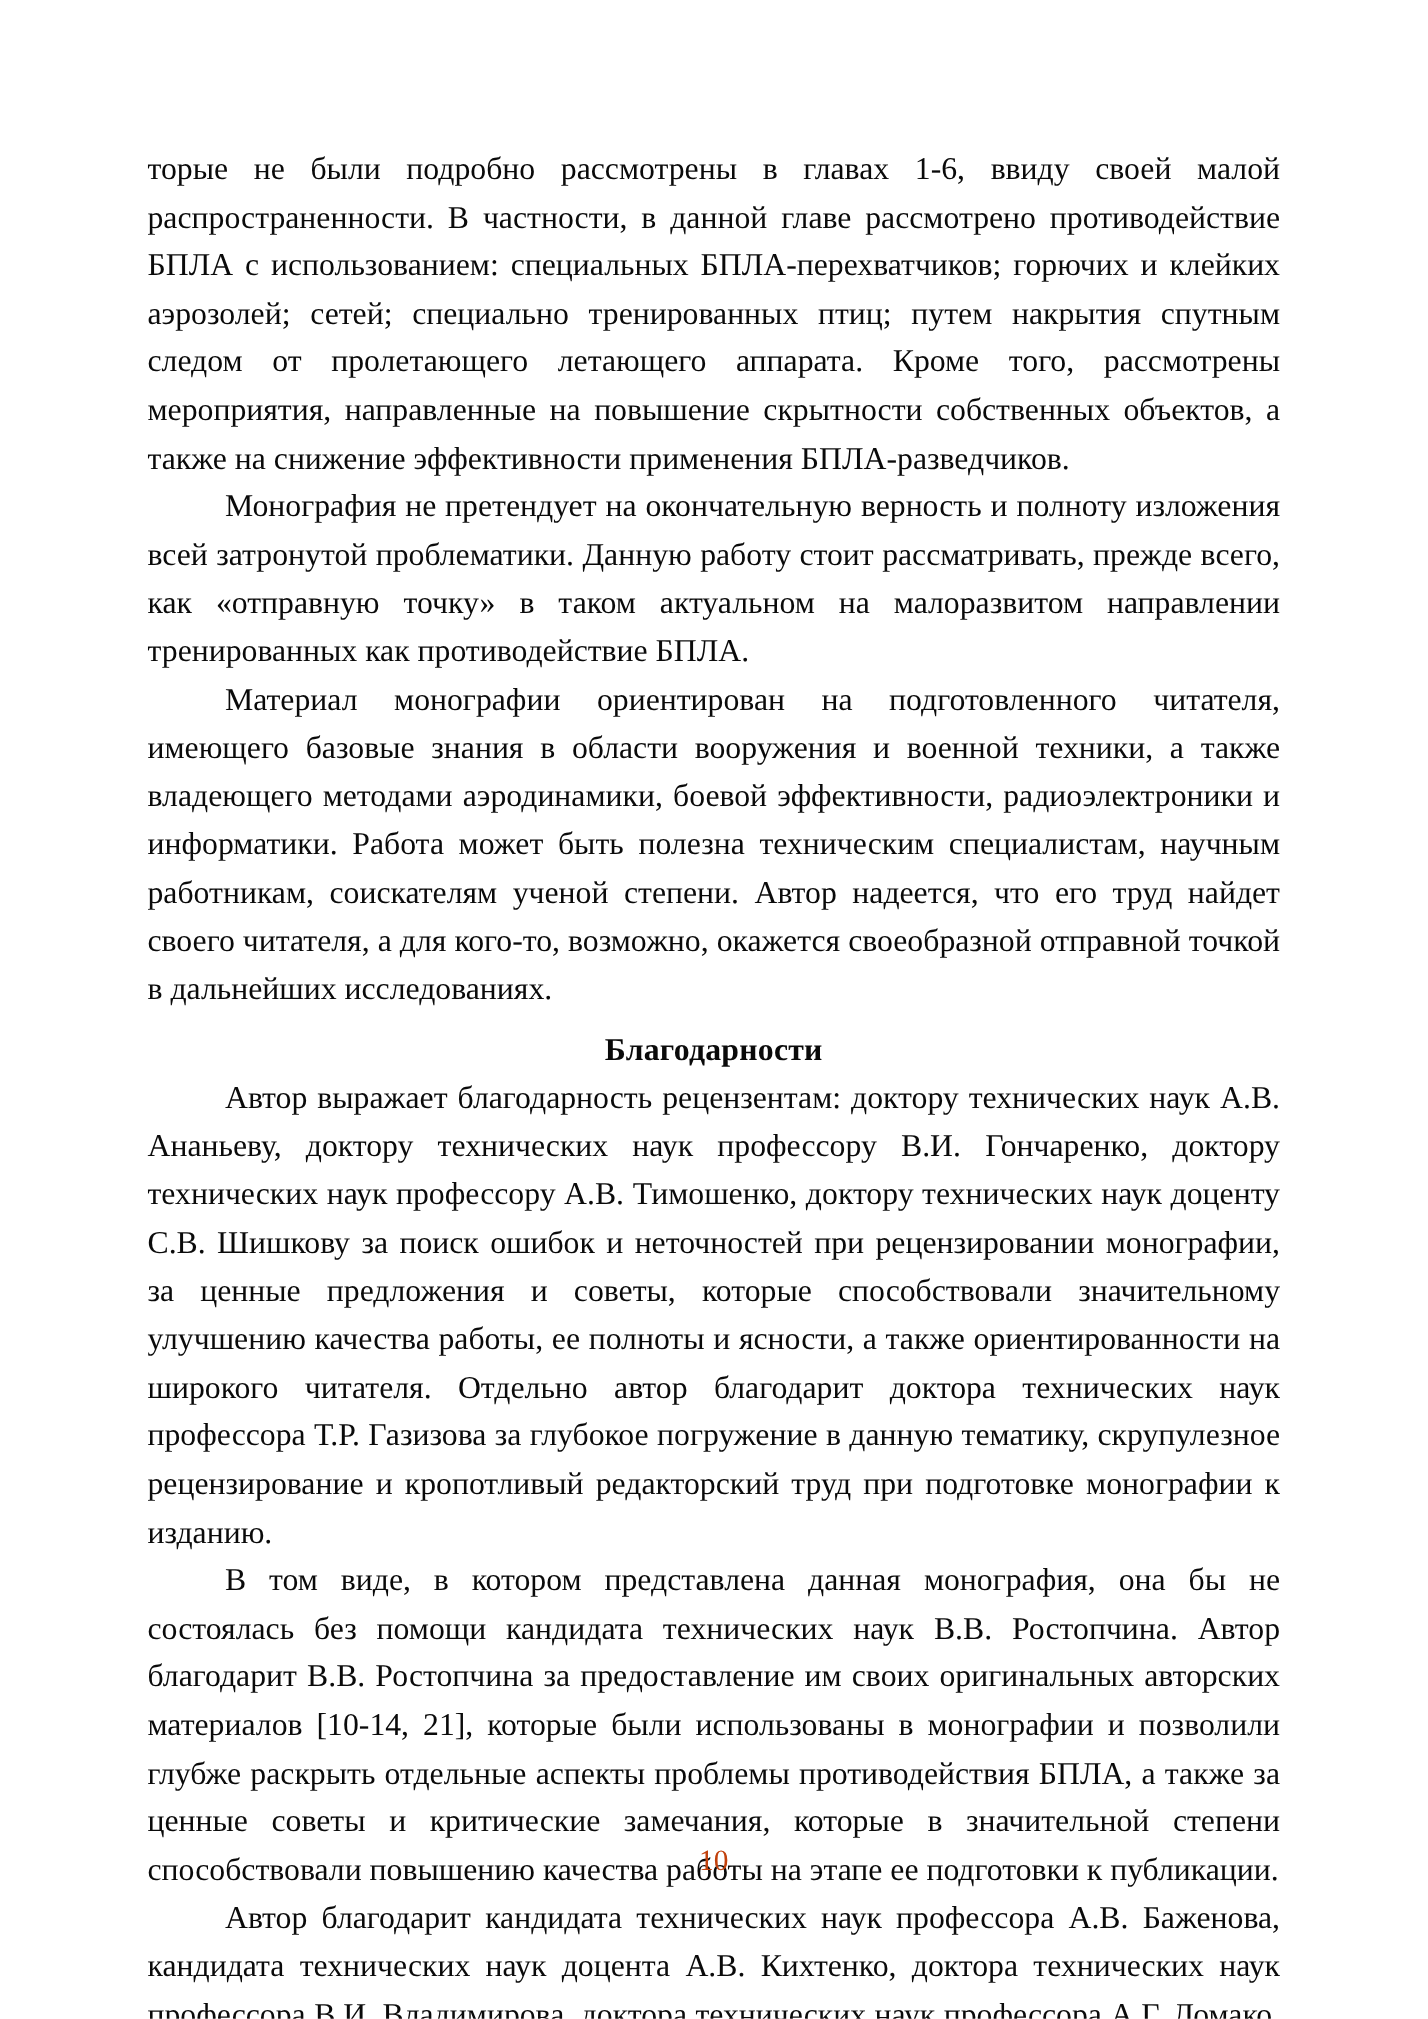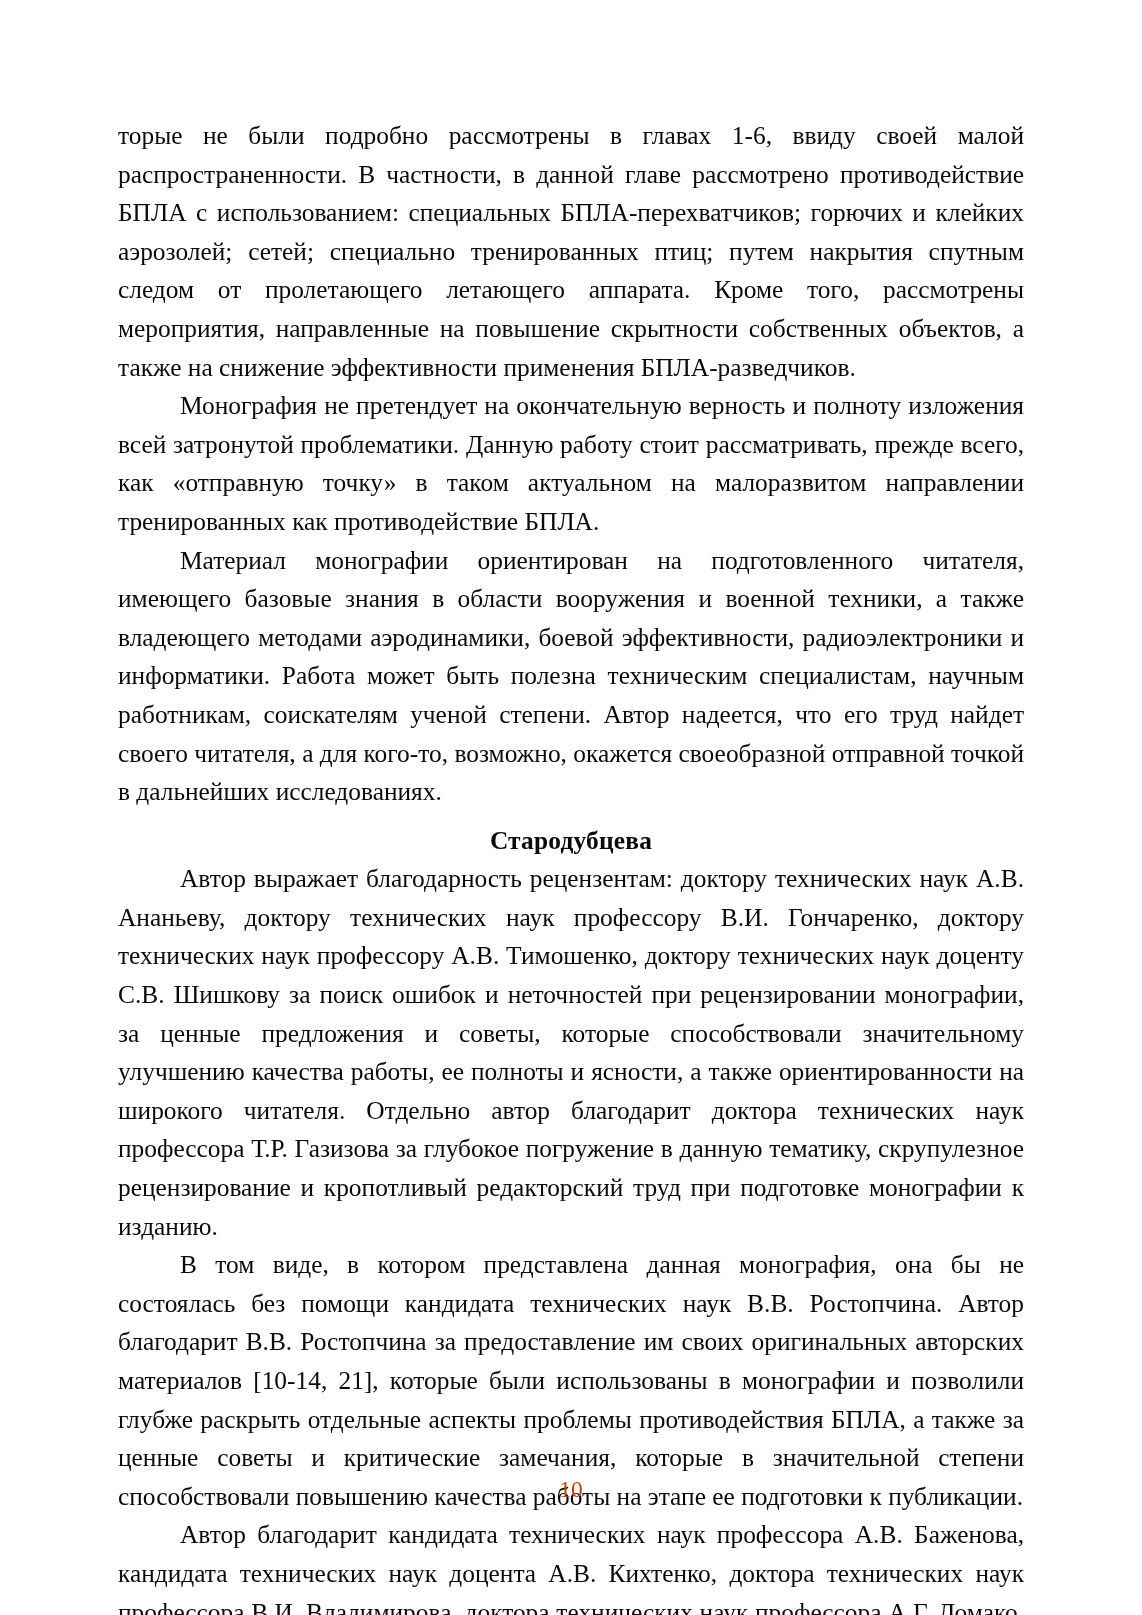--- a/index.html
+++ b/index.html
@@ -75,21 +75,21 @@
 <div class="page">
 
   <div class="text-block">
 
     <p class="para no-indent">торые не были подробно рассмотрены в главах 1-6, ввиду своей малой распространенности. В частности, в данной главе рассмотрено противодействие БПЛА с использованием: специальных БПЛА-перехватчиков; горючих и клейких аэрозолей; сетей; специально тренированных птиц; путем накрытия спутным следом от пролетающего летающего аппарата. Кроме того, рассмотрены мероприятия, направленные на повышение скрытности собственных объектов, а также на снижение эффективности применения БПЛА-разведчиков.</p>
 
     <p class="para">Монография не претендует на окончательную верность и полноту изложения всей затронутой проблематики. Данную работу стоит рассматривать, прежде всего, как «отправную точку» в таком актуальном на малоразвитом направлении тренированных как противодействие БПЛА.</p>
 
     <p class="para">Материал монографии ориентирован на подготовленного читателя, имеющего базовые знания в области вооружения и военной техники, а также владеющего методами аэродинамики, боевой эффективности, радиоэлектроники и информатики. Работа может быть полезна техническим специалистам, научным работникам, соискателям ученой степени. Автор надеется, что его труд найдет своего читателя, а для кого-то, возможно, окажется своеобразной отправной точкой в дальнейших исследованиях.</p>
 
-    <h2 class="section-heading">Стародубцева</h2>
+    <h2 class="section-heading">Благодарности</h2>
 
     <p class="para">Автор выражает благодарность рецензентам: доктору технических наук А.В. Ананьеву, доктору технических наук профессору В.И. Гончаренко, доктору технических наук профессору А.В. Тимошенко, доктору технических наук доценту С.В. Шишкову за поиск ошибок и неточностей при рецензировании монографии, за ценные предложения и советы, которые способствовали значительному улучшению качества работы, ее полноты и ясности, а также ориентированности на широкого читателя. Отдельно автор благодарит доктора технических наук профессора Т.Р. Газизова за глубокое погружение в данную тематику, скрупулезное рецензирование и кропотливый редакторский труд при подготовке монографии к изданию.</p>
 
     <p class="para">В том виде, в котором представлена данная монография, она бы не состоялась без помощи кандидата технических наук В.В. Ростопчина. Автор благодарит В.В. Ростопчина за предоставление им своих оригинальных авторских материалов [10-14, 21], которые были использованы в монографии и позволили глубже раскрыть отдельные аспекты проблемы противодействия БПЛА, а также за ценные советы и критические замечания, которые в значительной степени способствовали повышению качества работы на этапе ее подготовки к публикации.</p>
 
     <p class="para">Автор благодарит кандидата технических наук профессора А.В. Баженова, кандидата технических наук доцента А.В. Кихтенко, доктора технических наук профессора В.И. Владимирова, доктора технических наук профессора А.Г. Ломако, доктора военных наук профессора Ю.И. Стародубцева, доктора технических наук профессора В.И. Курносова за то, что именно они способствовали становлению автора как ученого, и я безмерно горжусь тем, что имел возможность работать рядом с такими людьми, и особенно – учиться у них.</p>
 
   </div>
 
   <div class="page-number">10</div>

